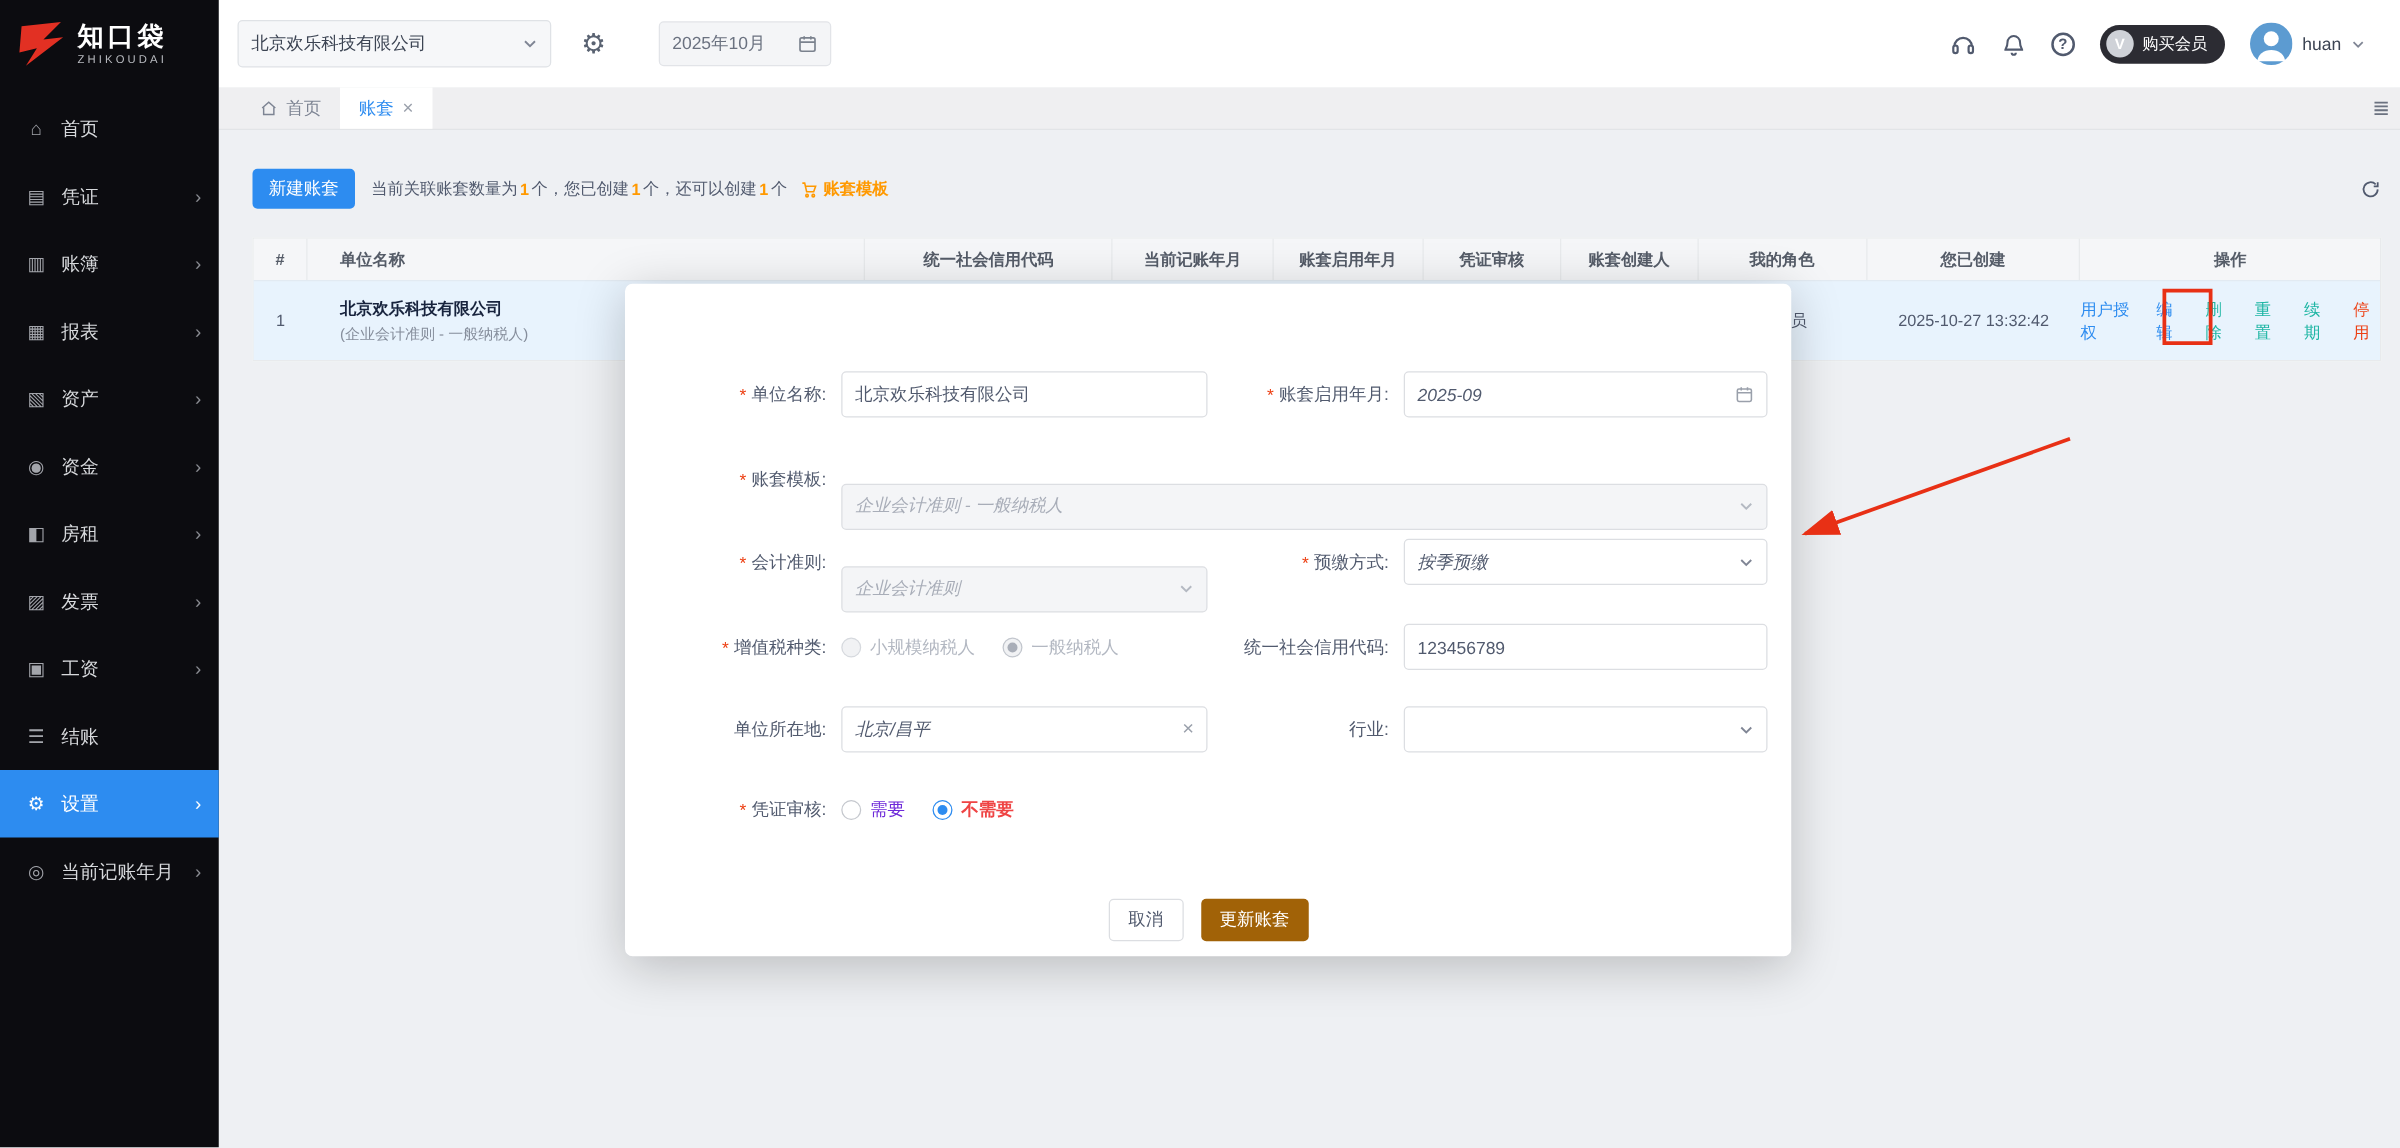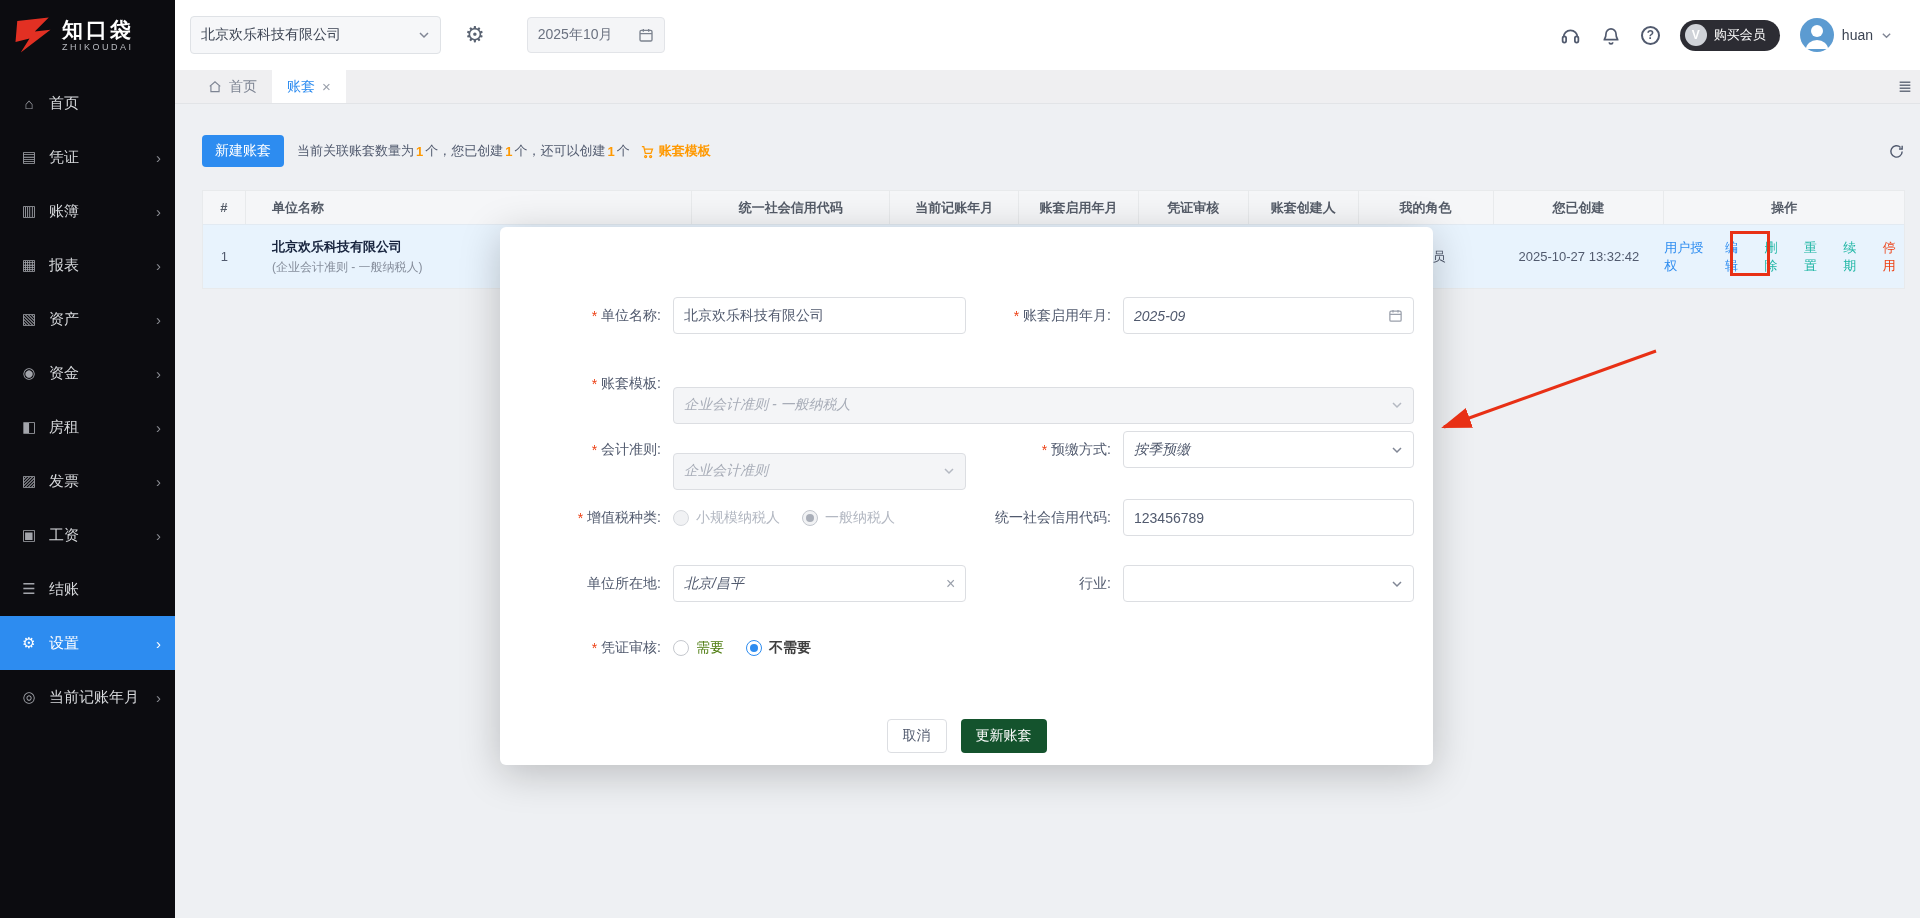--- a/index.html
+++ b/index.html
@@ -77,26 +77,26 @@
   .m-box { height:37px; border:1px solid #dcdee2; border-radius:4px; padding:0 10px; font-size:14px; color:#515a6e; background:#fff; display:flex; align-items:center; justify-content:space-between; cursor:pointer; flex:none;font-style:italic; }
   .m-box.disabled { background:#f4f5f7; color:#a8adb8; cursor:not-allowed;margin-top:43px; }
   .clear-x { color:#9aa0ab; font-size:16px; cursor:pointer; }
   .radio-wrap { display:flex; align-items:center; }
   .radio { width:16px; height:16px; border-radius:50%; border:1px solid #c5c8ce; background:#fff; display:inline-flex; align-items:center; justify-content:center; margin-right:7px; cursor:pointer; flex:none; }
   .radio.checked { border-color:#2d8cf0; }
   .radio.checked::after { content:''; width:8px; height:8px; border-radius:50%; background:#2d8cf0; }
   .radio.disabled { background:#f1f2f4; border-color:#d6d9de; cursor:not-allowed; }
   .radio.disabled.checked { border-color:#c2c6cd; }
   .radio.disabled.checked::after { background:#a9aeb8; }
-  .radio-label { font-size:14px; color:#4d7c0f; margin-right:22px; }
+  .radio-label { font-size:14px; color:#6d28d9; margin-right:22px; }
   .radio-label.dim { color:#b3b8c2; }
-  .radio-label.strong { color:#404040; font-weight:bold; }
+  .radio-label.strong { color:#ef4444; font-weight:bold; }
   .m-footer { position:absolute; top:492px; left:0; right:0; display:flex; justify-content:center; gap:14px; }
   .btn-cancel { width:60px; height:34px; border:1px solid #dcdee2; border-radius:4px; background:#fff; color:#515a6e; font-size:14px; cursor:pointer; font-family:inherit; }
-  .btn-primary { height:34px; padding:0 15px; border:none; border-radius:4px; background:#14532d; color:#fff; font-size:14px; cursor:pointer; font-family:inherit; }
+  .btn-primary { height:34px; padding:0 15px; border:none; border-radius:4px; background:#a16207; color:#fff; font-size:14px; cursor:pointer; font-family:inherit; }
 
   
   .anno-box { position:absolute; left:1730px; top:231px; width:40px; height:45px; border:3px solid #e83015; z-index:40; }
   .anno-arrow { position:absolute; left:1420px; top:340px; z-index:40; }
 </style>
 </head>
 <body>
 
 <div class="app">
 

